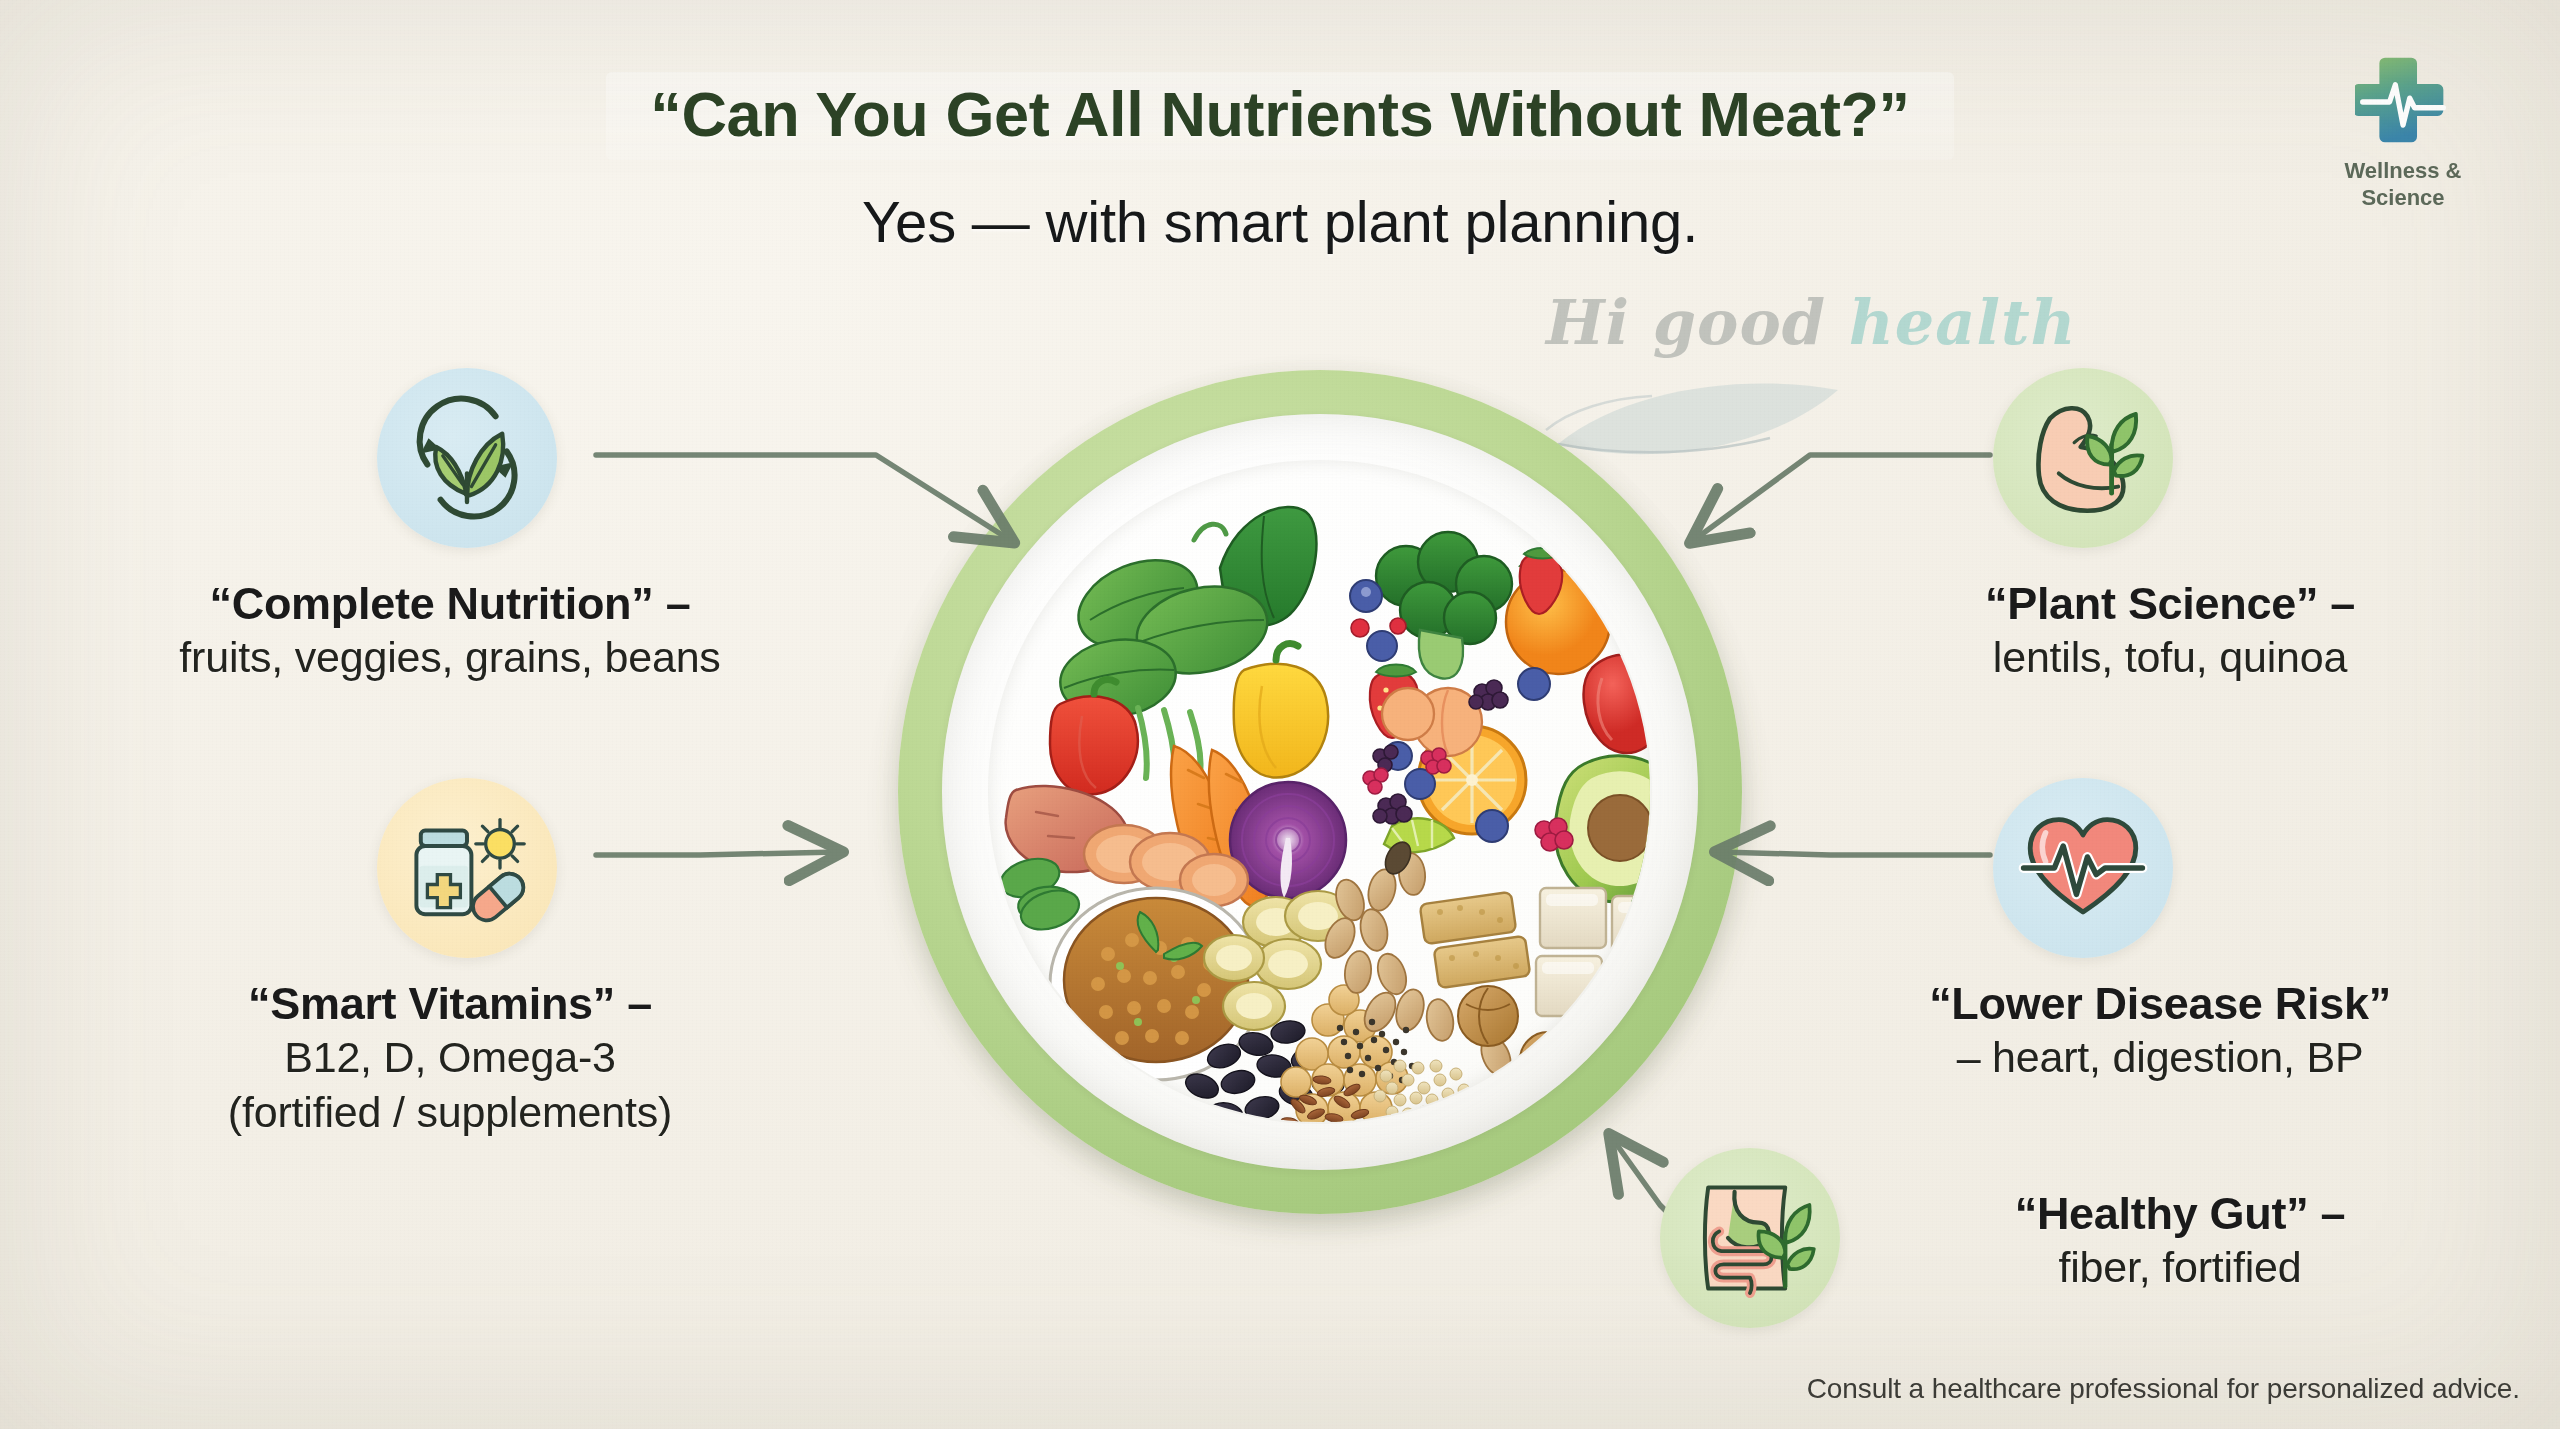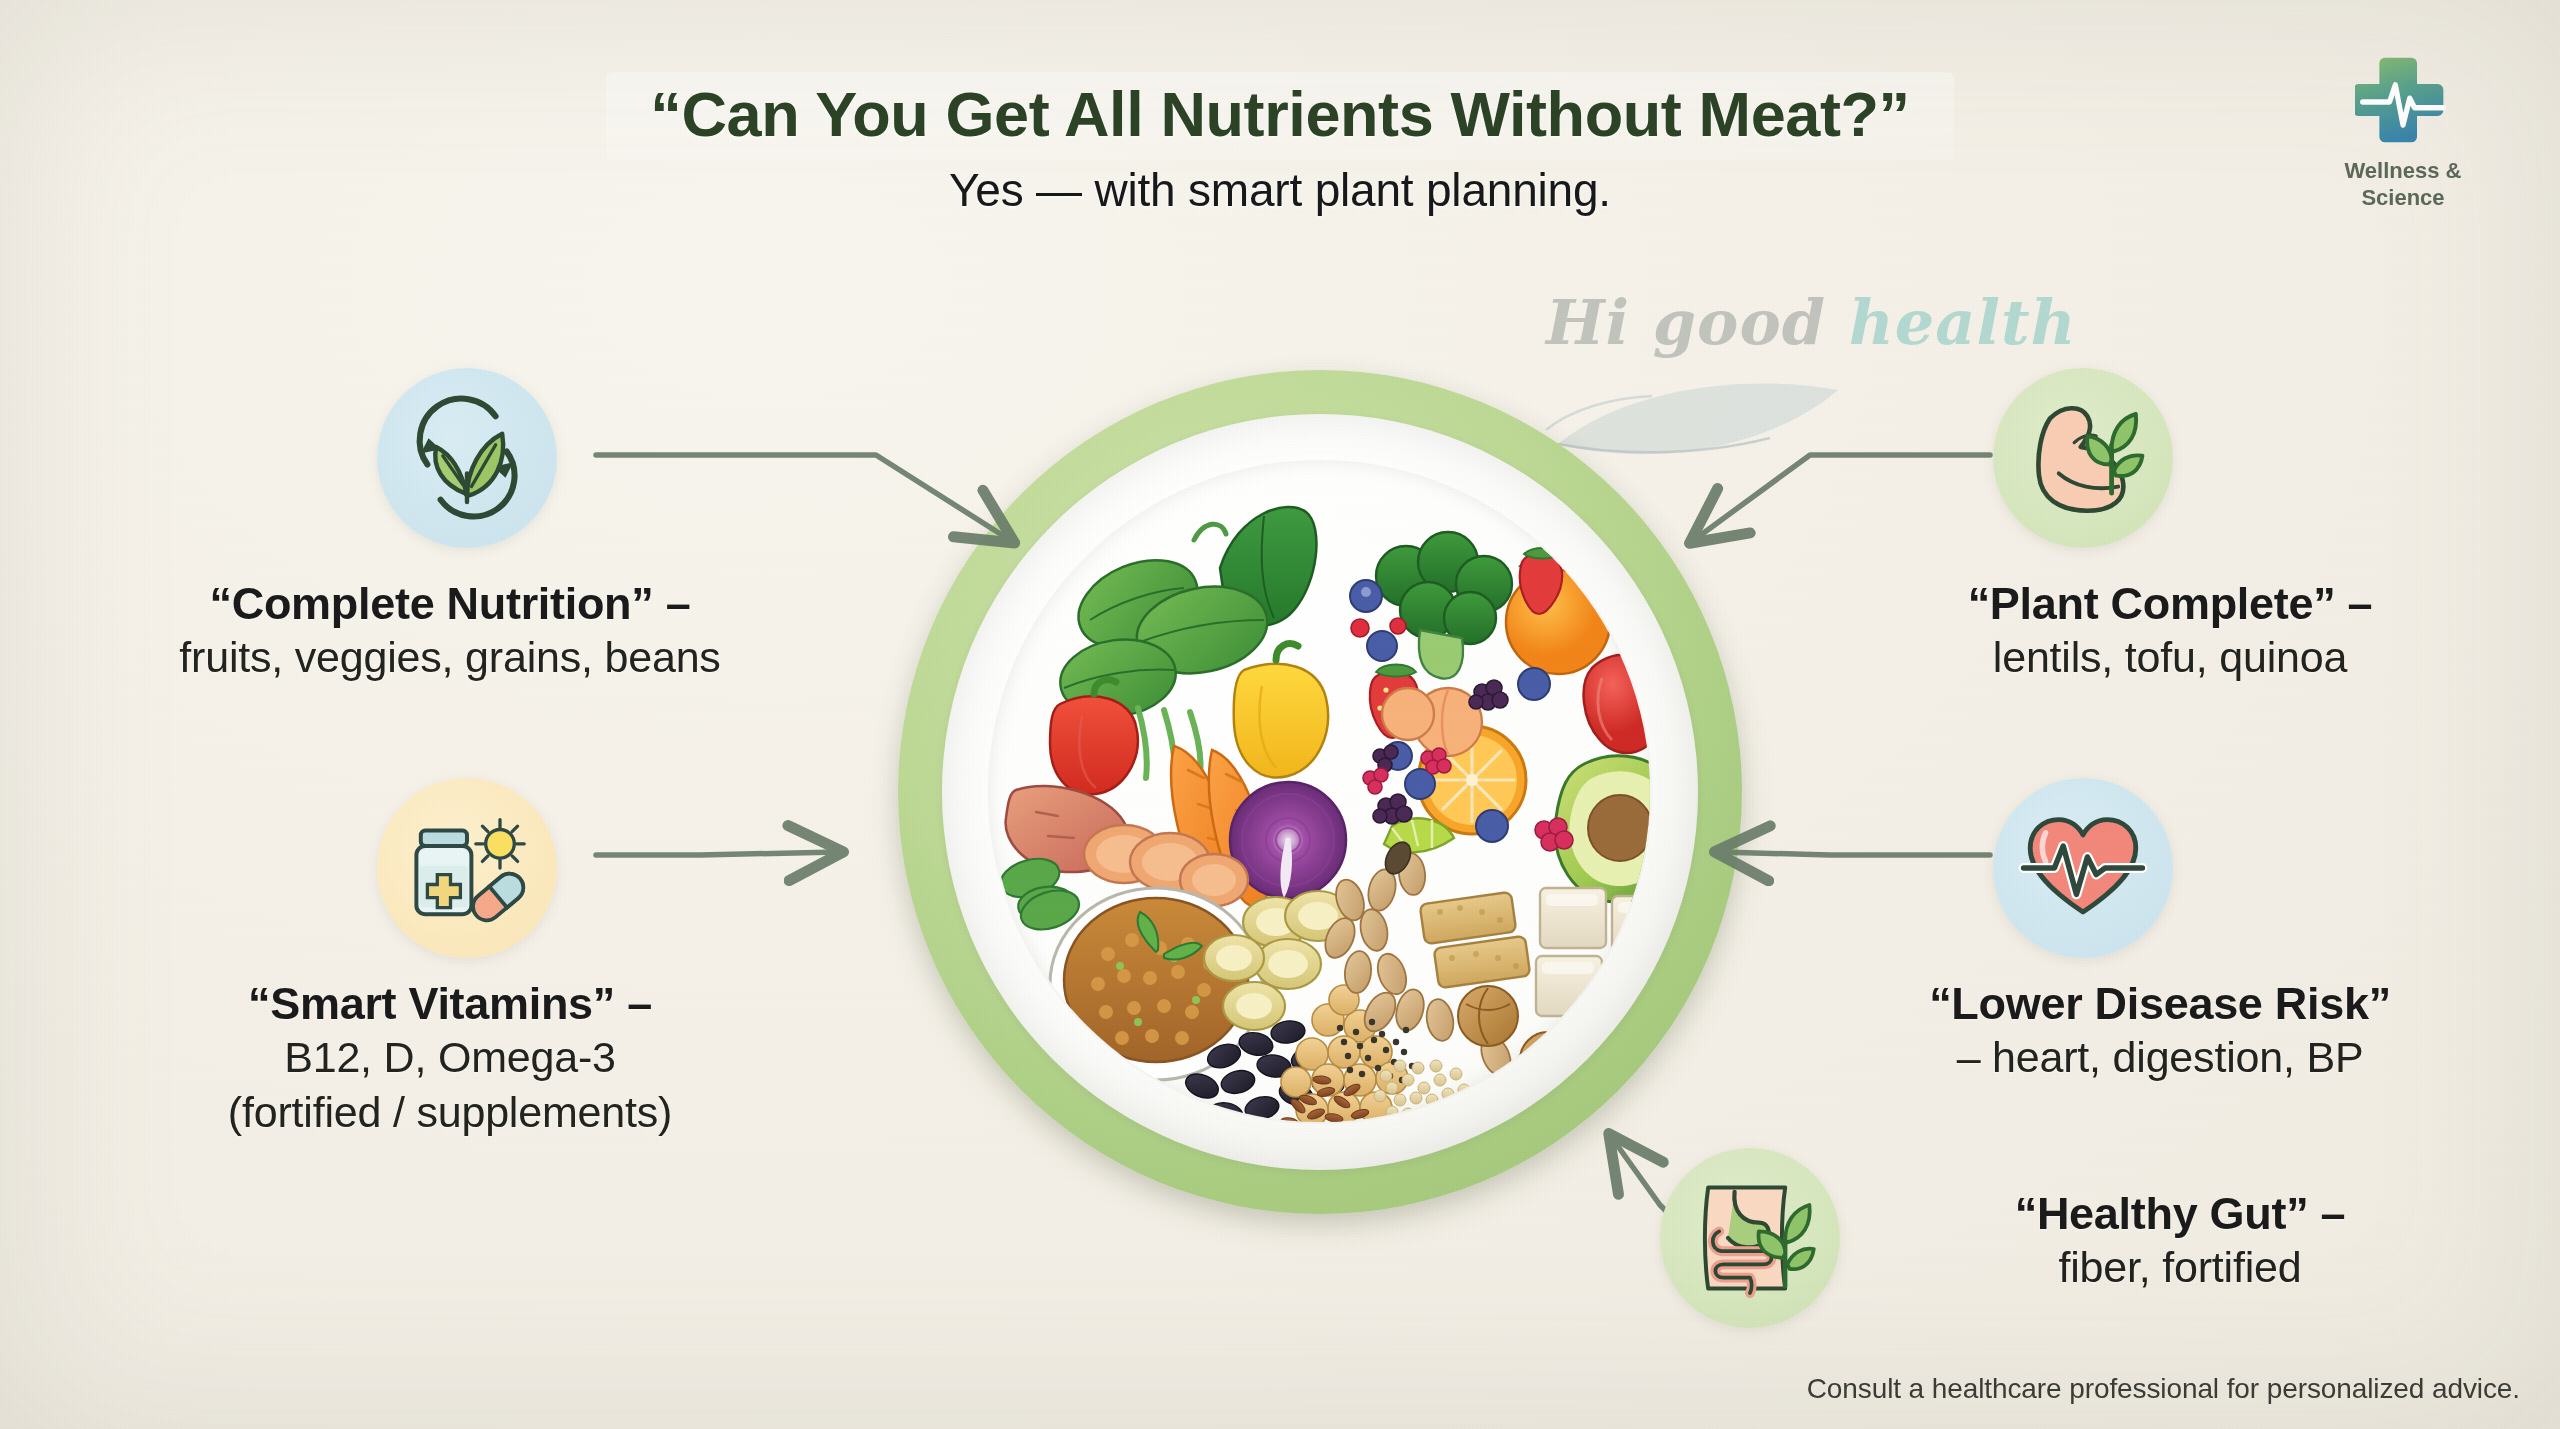--- a/index.html
+++ b/index.html
@@ -33,21 +33,21 @@
     display:inline-block;padding:6px 44px 10px;
     background:linear-gradient(180deg, rgba(255,255,255,.40), rgba(255,255,255,.16));
     border-radius:6px;
   }
   .title{
     font-size:63px;font-weight:bold;color:#2c4326;letter-spacing:-.4px;
     text-shadow:0 2px 3px rgba(255,255,255,.75);
     white-space:nowrap;
   }
   .subtitle{
-    margin-top:3px;font-size:46px;color:#17191a;letter-spacing:-.2px;
+    margin-top:28px;font-size:58px;color:#17191a;letter-spacing:-.2px;
     text-shadow:0 2px 3px rgba(255,255,255,.7);
     white-space:nowrap;
   }
 
   
   .logo{
     position:absolute;right:72px;top:54px;width:170px;text-align:center;
   }
   .logo-mark{width:96px;height:96px;margin:0 auto;display:block;}
   .logo-text{
@@ -743,21 +743,21 @@
         <path d="M30 24 C42 12 58 12 64 22 C70 32 64 42 58 50 C74 52 92 62 96 80 C100 98 86 108 64 108 C38 108 22 96 20 76 C18 56 22 36 30 24 Z" fill="#f8cdb4" stroke="#2f4a34" stroke-width="4.2" stroke-linejoin="round"></path>
         <path d="M38 74 C52 86 72 90 92 86" fill="none" stroke="#2f4a34" stroke-width="3.6" stroke-linecap="round"></path>
         <path d="M52 46 C58 40 66 38 72 40" fill="none" stroke="#2f4a34" stroke-width="3" stroke-linecap="round"></path>
         <path d="M86 92 L86 48" stroke="#2f6b2f" stroke-width="4.4" stroke-linecap="round"></path>
         <path d="M86 52 C86 36 94 24 108 20 C110 38 102 50 88 54 Z" fill="#8fc46a" stroke="#2f6b2f" stroke-width="3.6" stroke-linejoin="round"></path>
         <path d="M86 62 C86 52 78 42 64 40 C62 56 70 66 84 66 Z" fill="#8fc46a" stroke="#2f6b2f" stroke-width="3.6" stroke-linejoin="round"></path>
         <path d="M88 72 C92 62 102 56 114 58 C112 72 102 78 90 76 Z" fill="#8fc46a" stroke="#2f6b2f" stroke-width="3.6" stroke-linejoin="round"></path>
       </svg>
     </div>
     <div class="ctext align-c" style="left:1810px;top:578px;width:720px;">
-      <div class="ctitle">“Plant Complete” –</div>
+      <div class="ctitle">“Plant Science” –</div>
       <div class="cdesc">lentils, tofu, quinoa</div>
     </div>
   </div>
 
   <div class="callout">
     <div class="badge bg-blue" style="left:1993px;top:778px;">
       <svg viewBox="0 0 120 120">
         <path d="M60 100 C24 76 12 58 12 42 C12 26 24 16 38 16 C48 16 56 22 60 30 C64 22 72 16 82 16 C96 16 108 26 108 42 C108 58 96 76 60 100 Z" fill="#f2887c" stroke="#2f4a3c" stroke-width="4.4" stroke-linejoin="round"></path>
         <path d="M26 28 C22 36 22 46 26 54" fill="none" stroke="#ffffff" stroke-width="5" stroke-linecap="round" opacity=".65"></path>
         <path d="M6 60 H34 L42 40 L54 84 L64 50 L72 66 L80 60 H114" fill="none" stroke="#ffffff" stroke-width="9" stroke-linecap="round" stroke-linejoin="round"></path>

